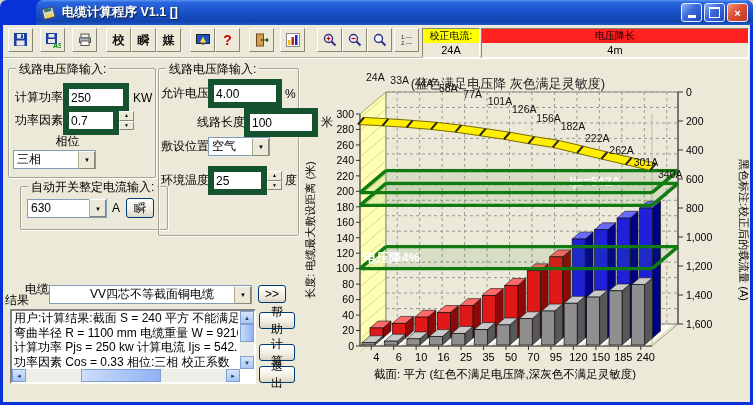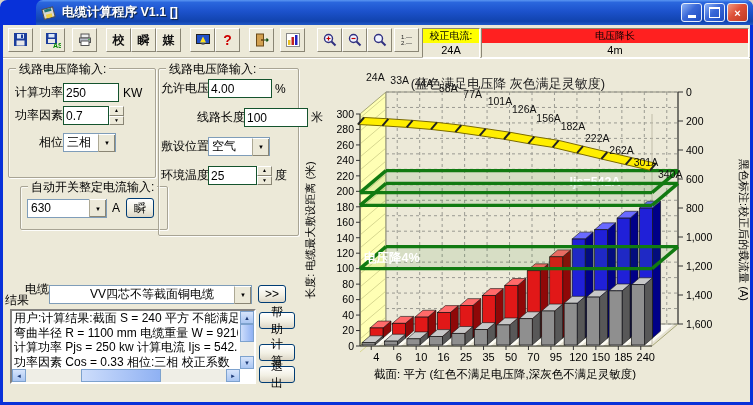--- a/index.html
+++ b/index.html
@@ -25,21 +25,21 @@
   .status-row{position:absolute;top:3px;right:1px;display:flex;gap:1px;}
   .stat{display:flex;flex-direction:column;border:1px solid;border-color:#8a8675 #fff #fff #8a8675;}
   .stat .hd{height:14px;line-height:14px;text-align:center;font-size:10px;white-space:nowrap;overflow:hidden;color:#000;}
   .stat .vl{height:14px;line-height:14px;text-align:center;font-size:11px;background:#ece9d8;color:#000;}
   
   .main{position:absolute;top:33px;left:0;right:0;bottom:0;}
   .grp{position:absolute;border:1px solid #a8a494;border-radius:2px;box-shadow:1px 1px 0 rgba(255,255,255,.9), inset 1px 1px 0 rgba(255,255,255,.7);}
   .grp-title{position:absolute;top:-8px;left:7px;background:#ece9d8;padding:0 3px;font-size:12px;color:#000;white-space:nowrap;}
   .frow{position:absolute;display:flex;align-items:center;font-size:12px;color:#000;white-space:nowrap;}
   .flabel{display:inline-block;text-align:right;overflow:hidden;}
-  .xp-input{border:1px solid #14532d;background:#fff;font-size:12px;height:17px;padding:0 2px;box-sizing:content-box;font-family:inherit;}
+  .xp-input{border:6px solid #14532d;background:#fff;font-size:12px;height:17px;padding:0 2px;box-sizing:content-box;font-family:inherit;}
   .combo{display:inline-flex;border:1px solid #7f9db9;background:#fff;height:19px;box-sizing:border-box;align-items:center;}
   .combo .cv{flex:1;font-size:12px;padding:0 3px;overflow:hidden;white-space:nowrap;}
   .drop{width:16px;height:100%;background:#ece9d8;border-left:1px solid #aca894;display:flex;align-items:center;justify-content:center;font-size:6px;color:#000;
     border-top:1px solid #fff;box-shadow:inset -1px -1px 0 #8a8675;}
   .spin{display:inline-flex;flex-direction:column;width:15px;height:19px;box-sizing:border-box;}
   .spin span{flex:1;background:#ece9d8;border:1px solid;border-color:#fff #8a8675 #8a8675 #fff;font-size:5px;line-height:7px;text-align:center;color:#000;}
   .xpbtn{border:1px solid #003c74;border-radius:3px;background:linear-gradient(180deg,#ffffff,#f2f0e4 55%,#dcd6c6);
     font-size:12px;color:#000;display:flex;align-items:center;justify-content:center;box-sizing:border-box;font-family:inherit;}
   .listbox{position:absolute;background:#fff;border:2px solid;border-color:#848280 #fff #fff #848280;box-sizing:border-box;overflow:hidden;}
   .lb-lines{position:absolute;top:0;left:2px;right:16px;bottom:14px;overflow:hidden;}
@@ -185,23 +185,23 @@
           <span style="margin-left:4px">KW</span>
         </div>
         <div class="frow" style="left:4px;top:37px;">
           <span class="flabel" style="width:50px">功率因素</span>
           <input class="xp-input" style="width: 40px;" value="0.7">
           <span class="spin">
               <span>▲</span>
               <span>▼</span>
             </span>
         </div>
-        <div class="frow" style="left:4px;top:64px;">
+        <div class="frow" style="left:4px;top:64px;flex-direction:column;">
           <span class="flabel" style="width:50px">相位</span>
-          <span class="combo" style="width:53px">
+          <span class="combo" style="width:83px">
             <span class="cv">三相</span>
             <span class="drop">▼</span>
           </span>
         </div>
       </div>
 
       <div class="grp" style="left:5px;top:128px;width:146px;height:42px;margin-left:12px;">
         <span class="grp-title">自动开关整定电流输入:</span>
         <div class="frow" style="left:6px;top:11px;">
           <span class="combo" style="width:80px">

